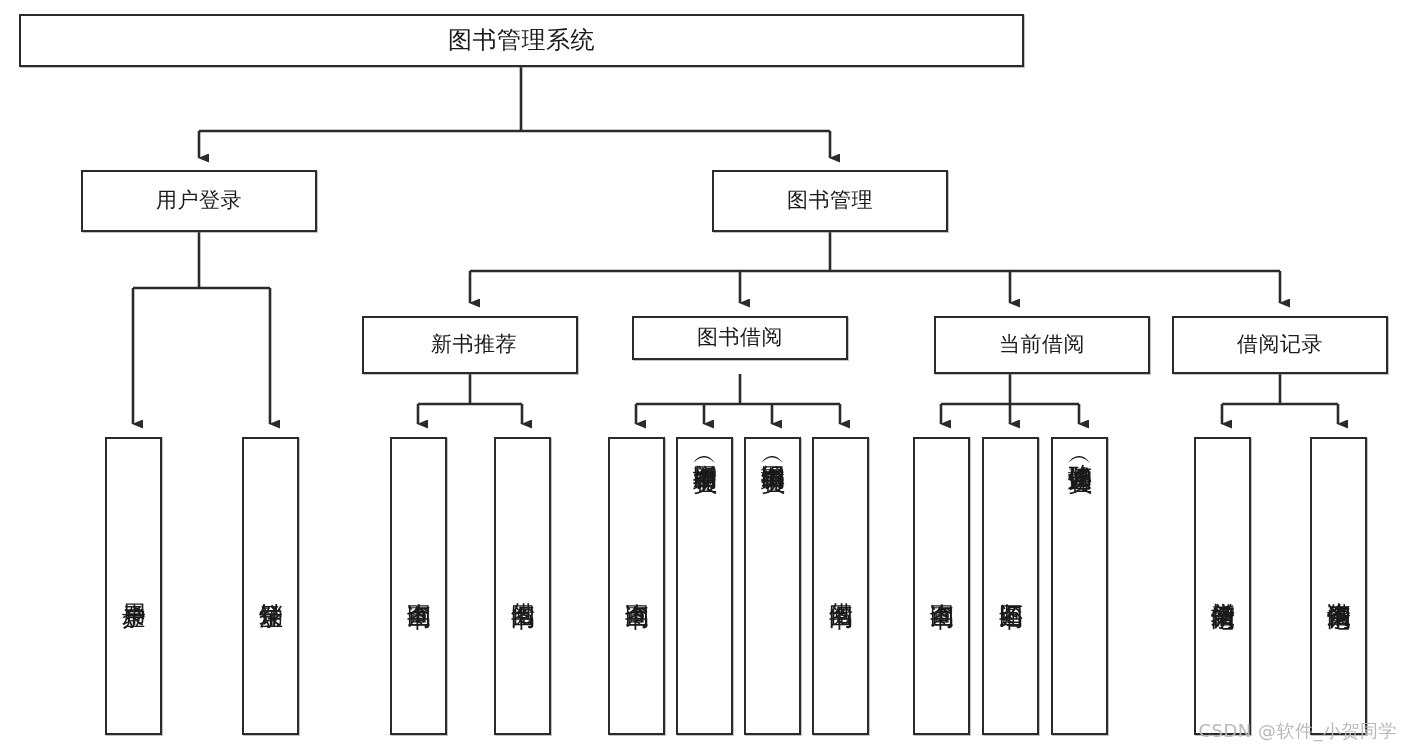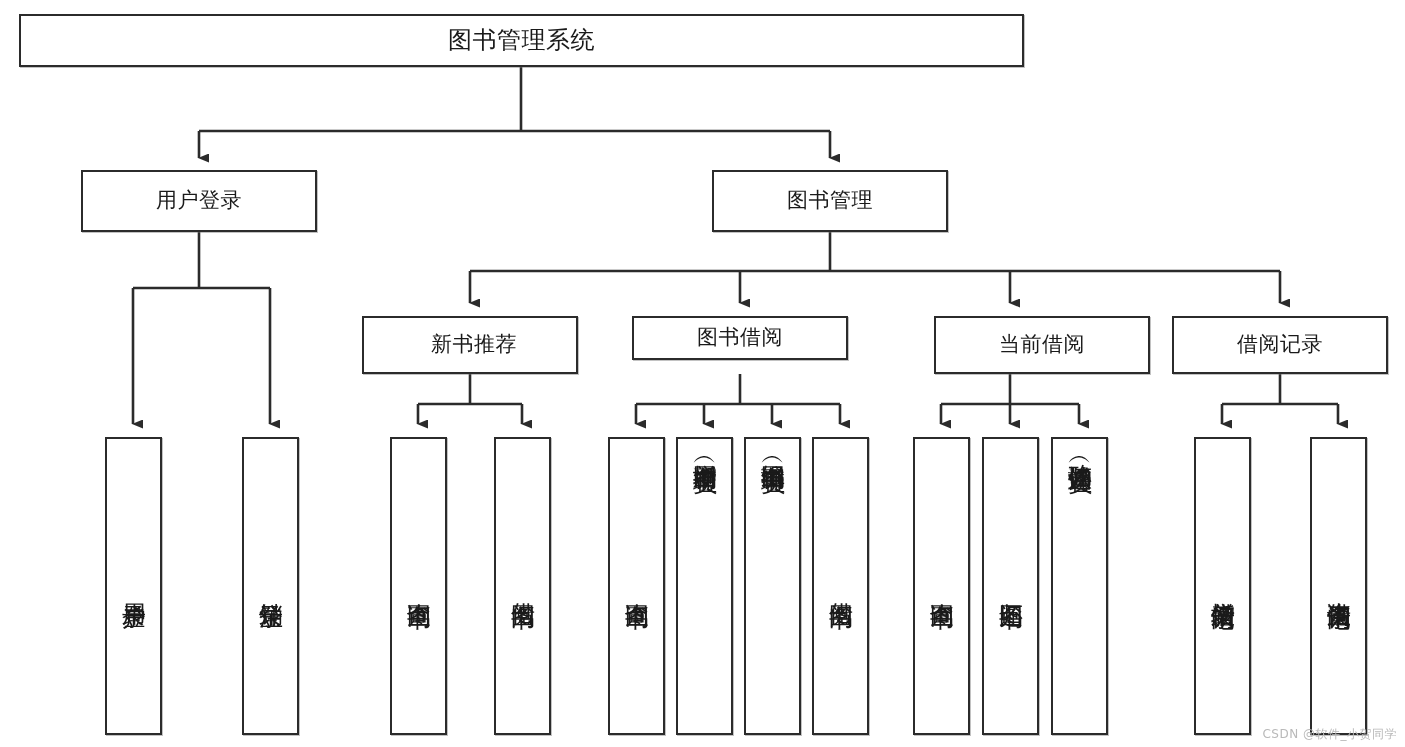--- a/index.html
+++ b/index.html
@@ -66,21 +66,21 @@
     white-space: nowrap;
   }
   .node.v.center {
     align-items: center;
     padding-top: 0;
   }
   .watermark {
     position: absolute;
     right: 8px;
     bottom: 4px;
-    font-size: 12px;
+    font-size: 18px;
     color: #b9b9b9;
     white-space: nowrap;
     letter-spacing: 0.5px;
   }
 </style>
 </head>
 <body>
 
 <div id="diagram">
 

